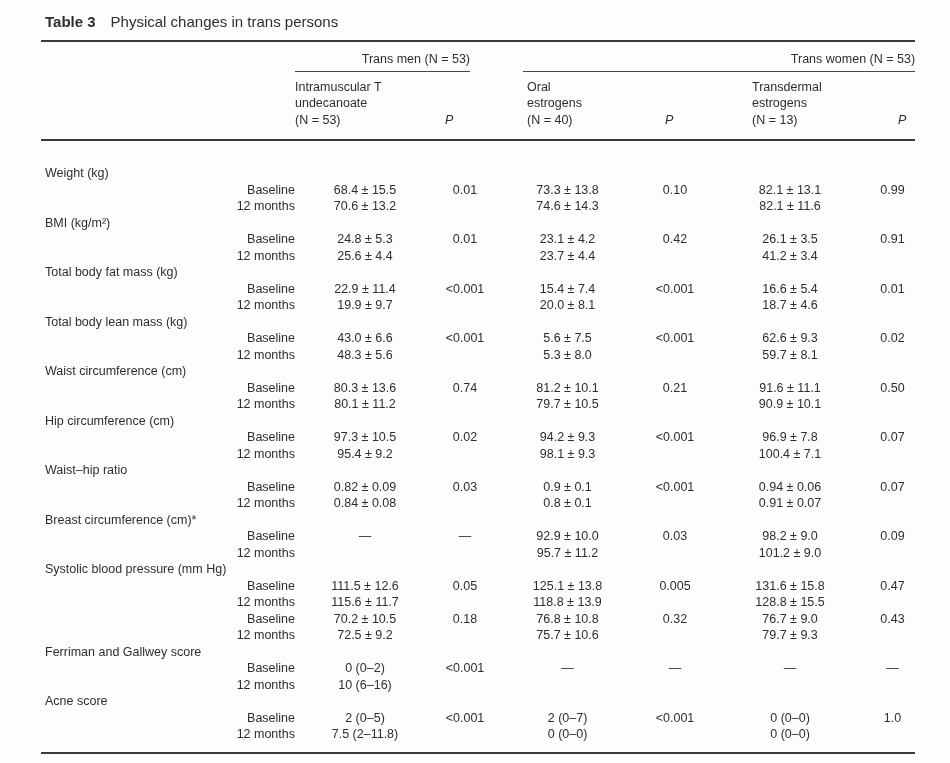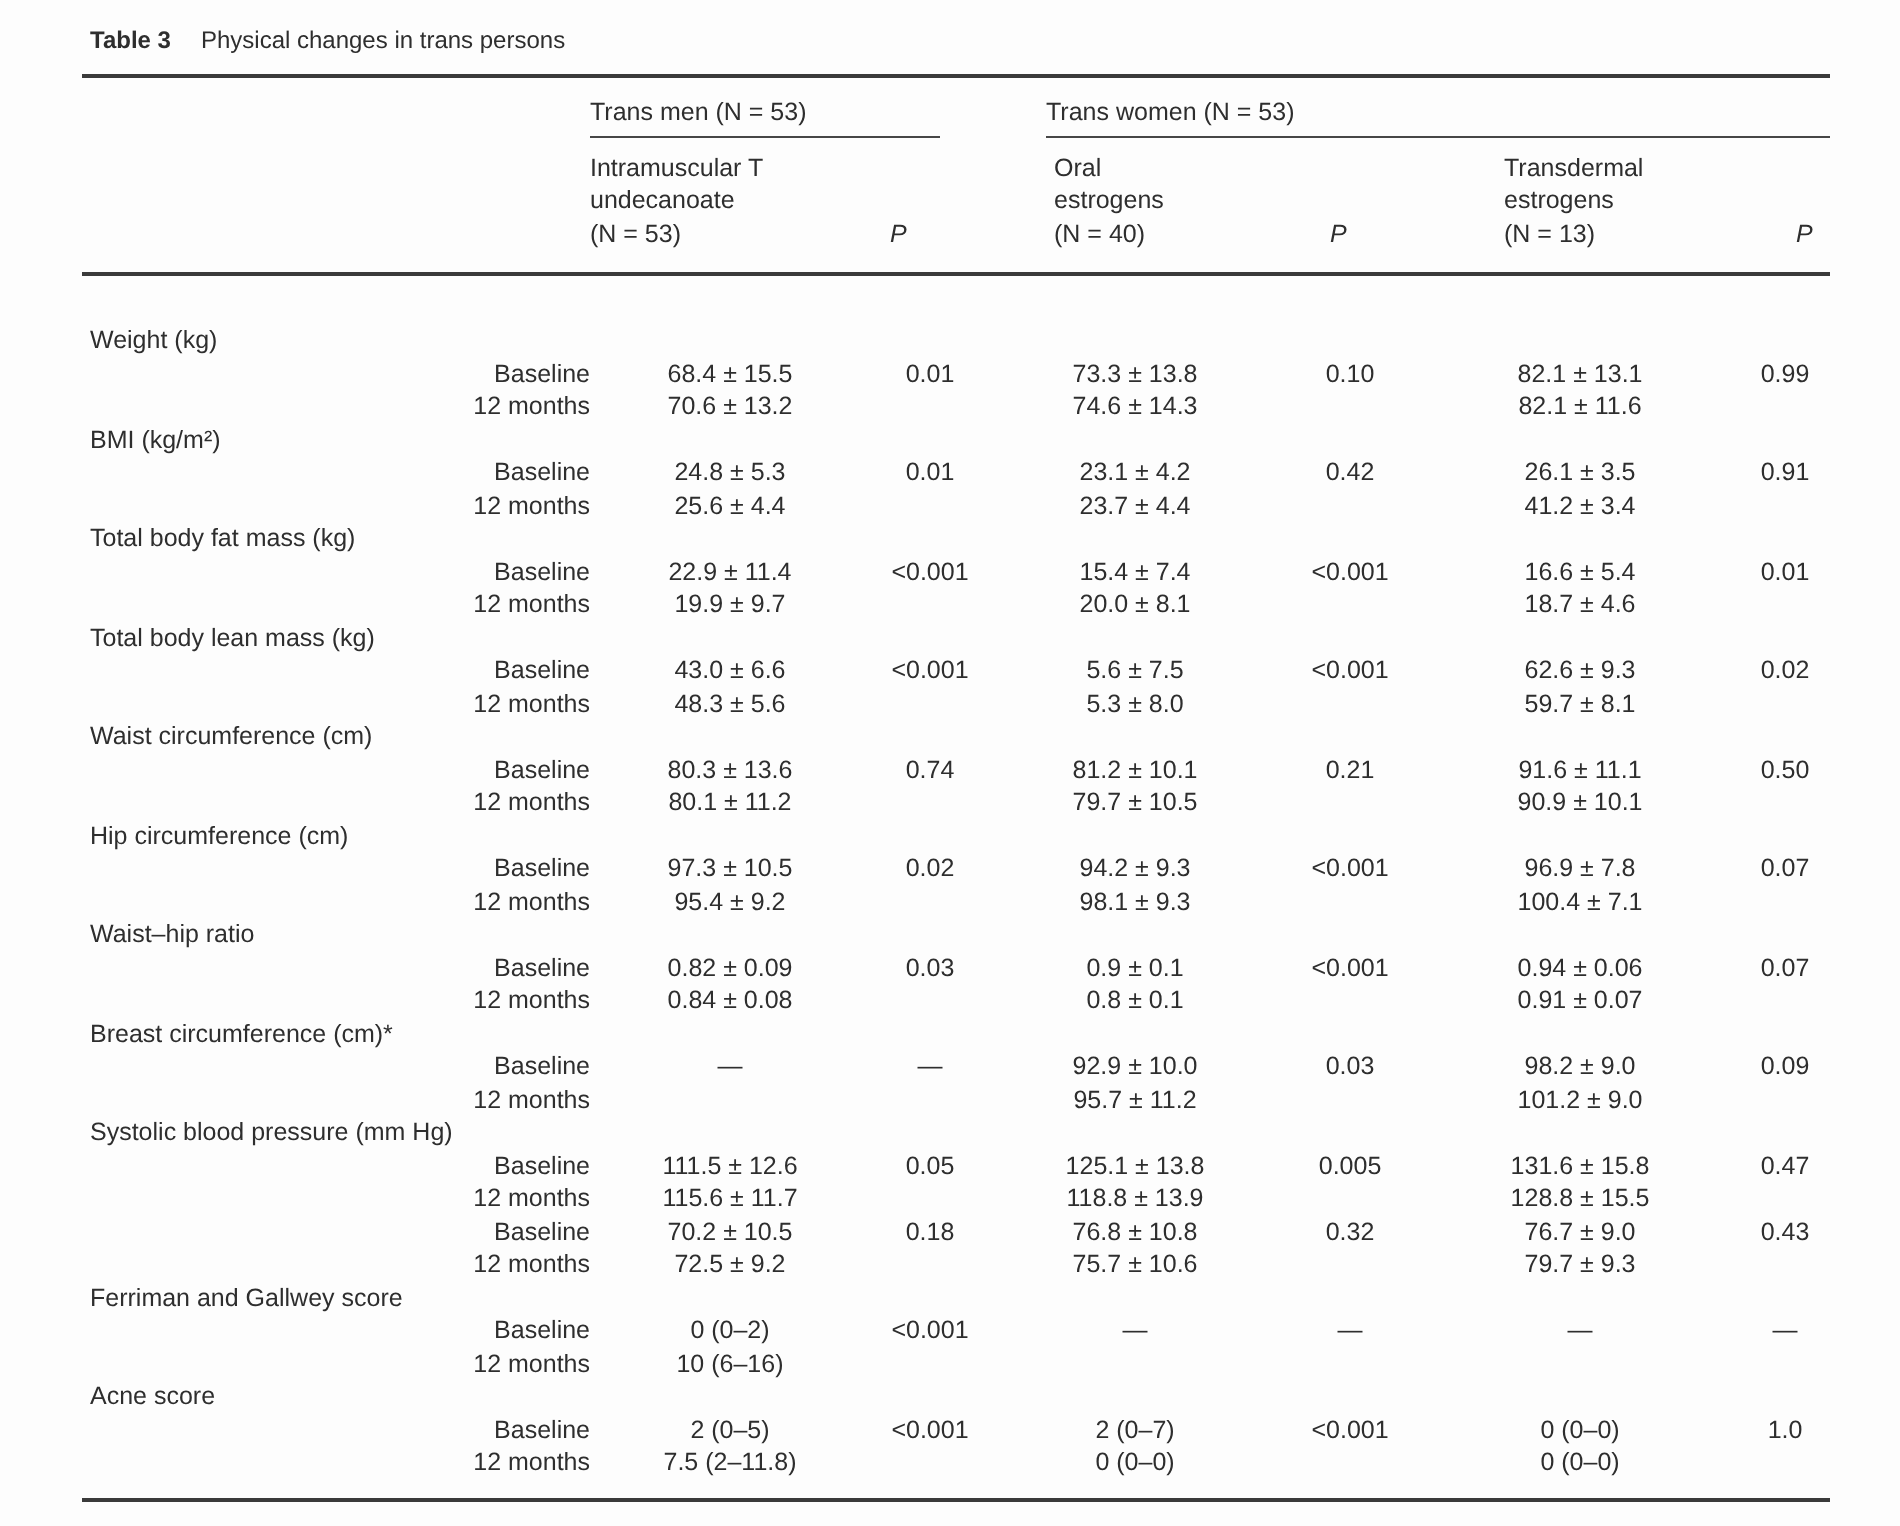--- a/index.html
+++ b/index.html
@@ -5,21 +5,21 @@
   html, body { margin: 0; padding: 0; }
   body {
     width: 950px; height: 763px;
     background: #fdfdfd;
     color: #2e2e2e;
     font-family: "Liberation Sans", sans-serif;
     overflow: hidden;
   }
   .page { padding: 9px 35px 0 41px; }
 
-  .title-row { font-size: 12px; padding-left: 4px; margin: 4px 0 10px 0; }
+  .title-row { font-size: 15px; padding-left: 4px; margin: 4px 0 10px 0; }
   .title-label { font-weight: bold; margin-right: 15px; }
 
   table.paper-table {
     border-collapse: collapse;
     table-layout: fixed;
     width: 874px;
     border-top: 2.5px solid #3b3b3b;
     border-bottom: 2px solid #3b3b3b;
   }
   col.c-label { width: 254px; }
@@ -33,21 +33,21 @@
   th, td {
     font-size: 12.5px;
     line-height: 16.5px;
     font-weight: normal;
     padding: 0;
     text-align: left;
     vertical-align: bottom;
   }
 
   
-  .group-cell { padding-top: 9px; }
+  .group-cell { padding-top: 9px; text-align: right; }
   .group-inner {
     display: block;
     border-bottom: 1.5px solid #474747;
     padding-bottom: 3px;
     white-space: nowrap;
   }
   .g1 .group-inner { margin-right: 25px; }
   .g2 .group-inner { margin-left: 28px; }
 
   

